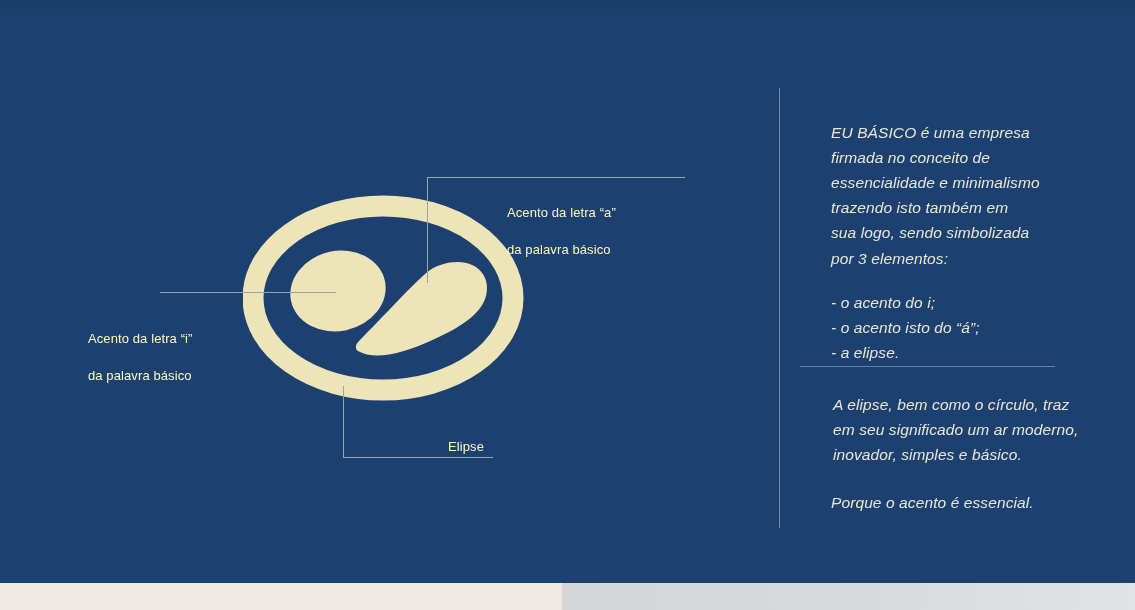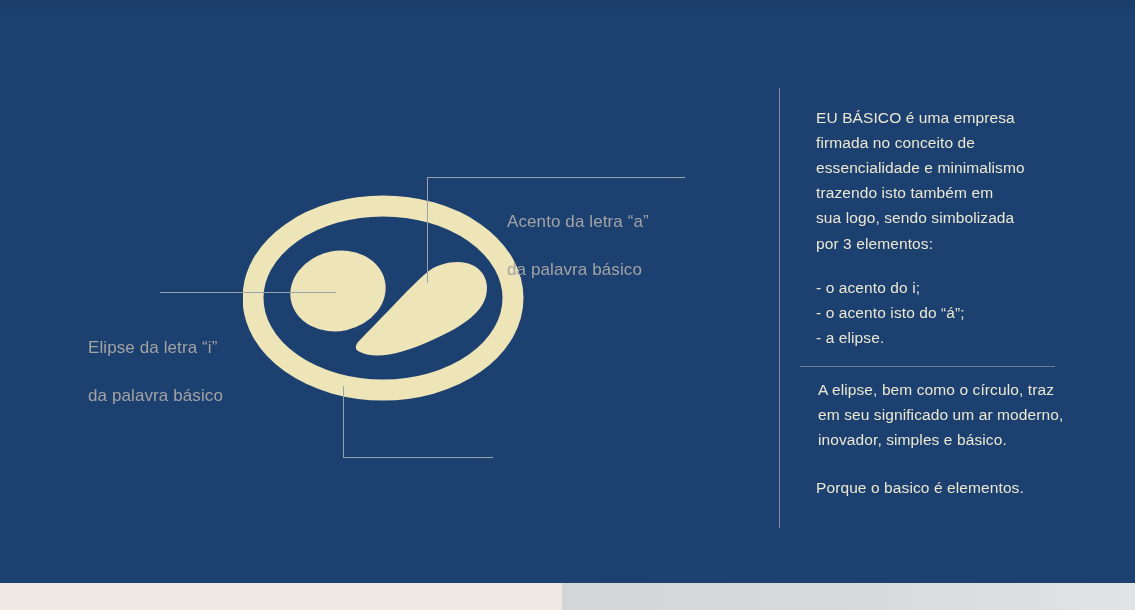--- a/index.html
+++ b/index.html
@@ -35,32 +35,32 @@
   
   #line-a-h{left:427px;top:177px;width:258px;}
   #line-a-v{left:427px;top:177px;height:106px;}
   
   #line-i-h{left:160px;top:292px;width:176px;}
   
   #line-e-v{left:343px;top:386px;height:72px;}
   #line-e-h{left:343px;top:457px;width:150px;}
 
   
-  .callout{position:absolute;color:#a3a3a3;font-size:17px;line-height:1.42;
+  .callout{position:absolute;color:#fef9c3;font-size:13px;line-height:1.42;
            letter-spacing:.1px;white-space:pre-line;}
   #label-a{left:507px;top:186px;}
   #label-i{left:88px;top:312px;}
   #label-e{left:448px;top:420px;}
 
   
   .vdiv{position:absolute;left:779px;top:88px;width:1px;height:440px;
         background:#8e9aa8;opacity:.85;}
   .panel{position:absolute;left:815px;top:104px;width:275px;color:#ece7d2;
          font-size:15.5px;line-height:1.62;letter-spacing:.1px;}
-  .panel p{margin:1px;white-space:pre-line;}
+  .panel p{margin:16px;white-space:pre-line;font-style:italic;}
   .panel .blk-intro{position:absolute;left:0;top:0;width:275px;}
   .panel .blk-bullets{position:absolute;left:0;top:170px;width:275px;}
   .panel .blk-closing{position:absolute;left:2px;top:272px;width:275px;}
   .panel .blk-final{position:absolute;left:0;top:370px;width:275px;}
   .hdiv{position:absolute;left:800px;top:366px;width:255px;height:1px;
         background:#8e9aa8;opacity:.7;}
 </style>
 </head>
 <body>
 
@@ -92,42 +92,45 @@
 
   <div class="line v" id="line-e-v"></div>
   <div class="line h" id="line-e-h"></div>
 
   <div class="callout" id="label-a">
     <div>Acento da letra “a”</div>
     <div>da palavra básico</div>
   </div>
 
   <div class="callout" id="label-i">
-    <div>Elipse da letra “i”</div>
+    <div>Acento da letra “i”</div>
     <div>da palavra básico</div>
   </div>
 
+  <div class="callout" id="label-e">
+    <div>Elipse</div>
+  </div>
 
   <div class="vdiv"></div>
   <div class="hdiv"></div>
 
   <div class="panel">
     <p class="blk-intro">EU BÁSICO é uma empresa
 firmada no conceito de
 essencialidade e minimalismo
 trazendo isto também em
 sua logo, sendo simbolizada
 por 3 elementos:</p>
     <p class="blk-bullets">- o acento do i;
 - o acento isto do “á”;
 - a elipse.</p>
     <p class="blk-closing">A elipse, bem como o círculo, traz
 em seu significado um ar moderno,
 inovador, simples e básico.</p>
-    <p class="blk-final">Porque o basico é elementos.</p>
+    <p class="blk-final">Porque o acento é essencial.</p>
   </div>
 
   <div class="bs-hair"></div>
   <div class="bottom-strip">
     <div class="bs-left"></div>
     <div class="bs-right"></div>
   </div>
 
 </div>
 

